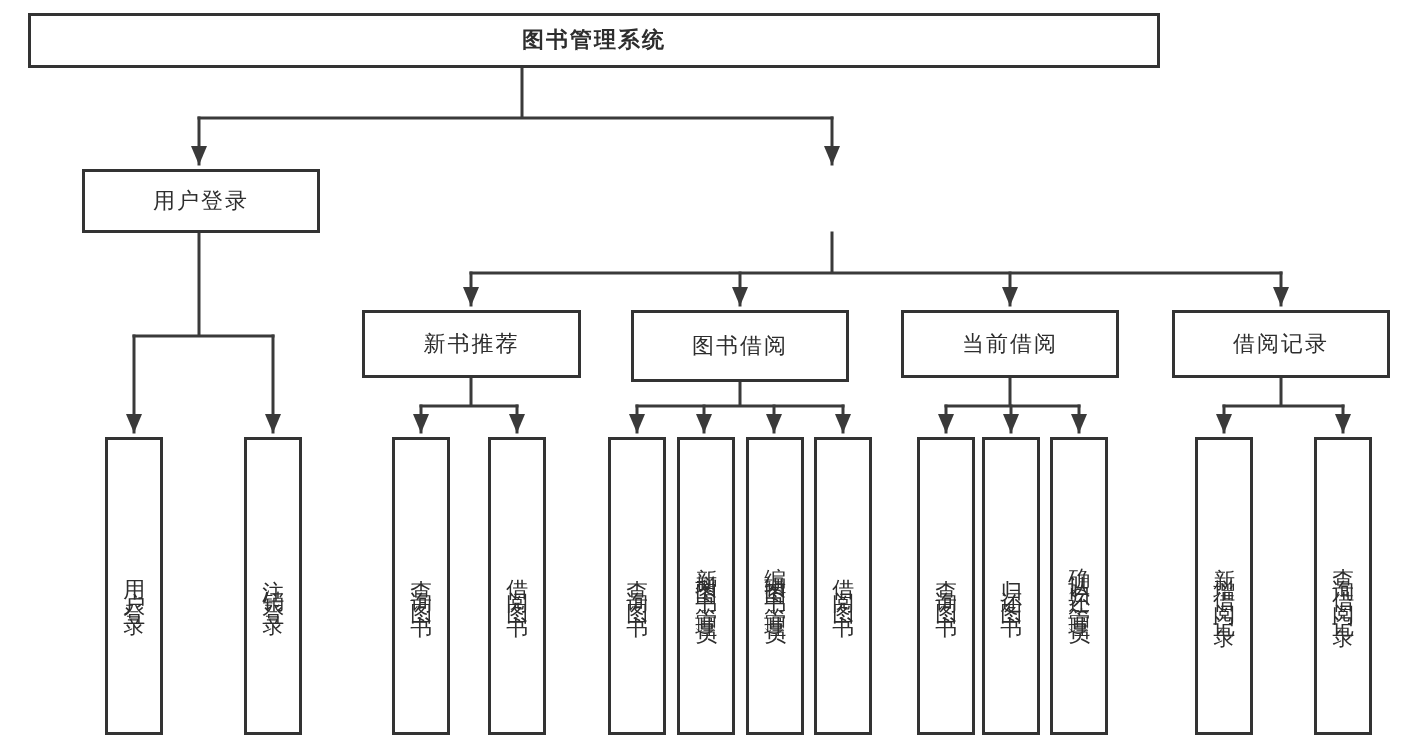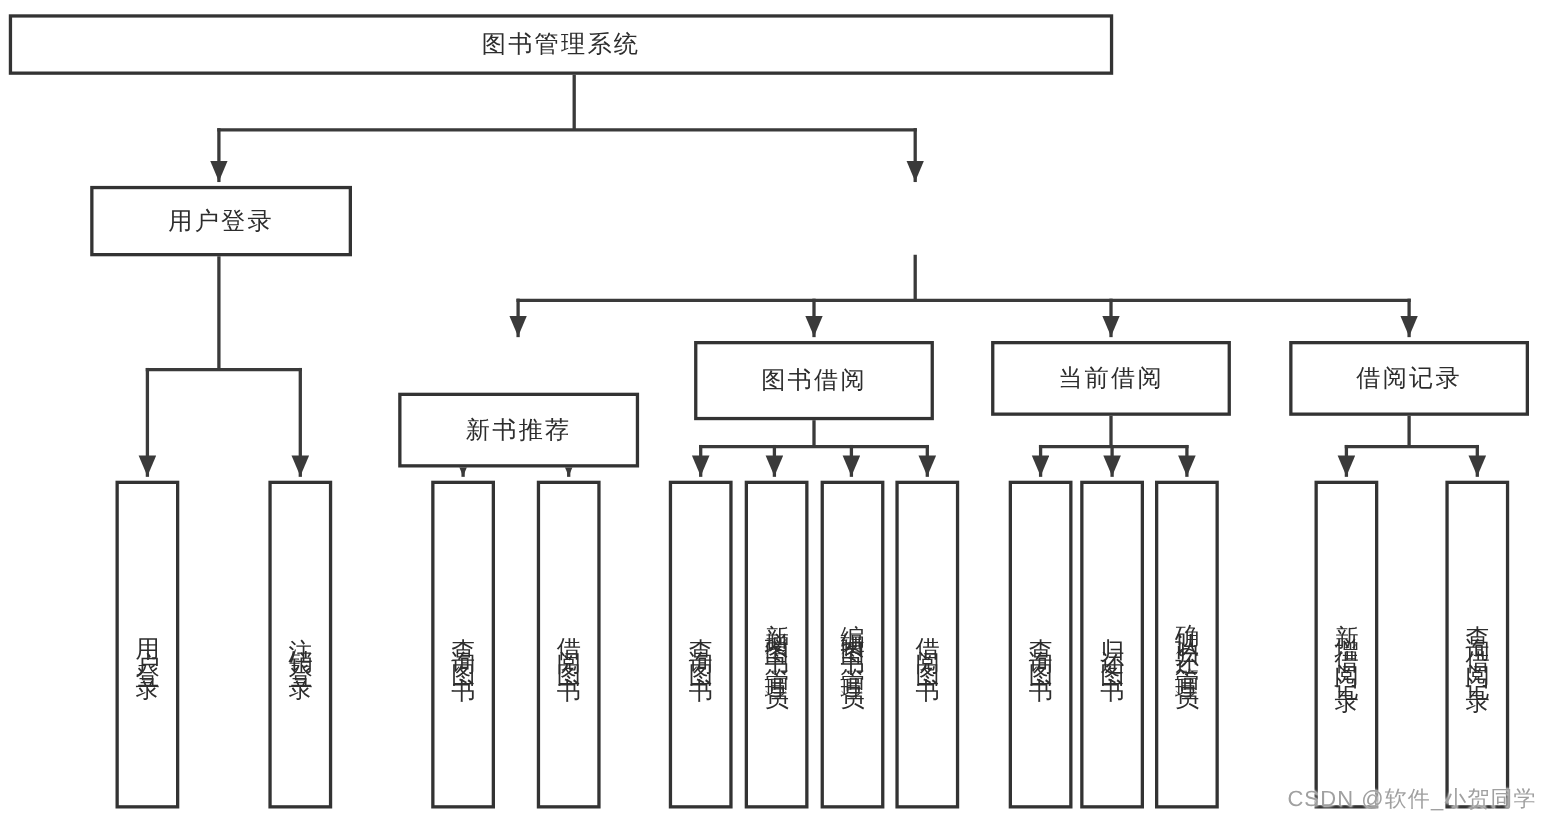--- a/index.html
+++ b/index.html
@@ -99,25 +99,25 @@
       <path d="M946 406 V432" marker-end="url(#arrowhead)"></path>
       <path d="M1011 406 V432" marker-end="url(#arrowhead)"></path>
       <path d="M1079 406 V432" marker-end="url(#arrowhead)"></path>
 
       <path d="M1281 378 V406 M1224 406 H1343"></path>
       <path d="M1224 406 V432" marker-end="url(#arrowhead)"></path>
       <path d="M1343 406 V432" marker-end="url(#arrowhead)"></path>
     </g>
   </svg>
 
-  <div class="node" style="left:8px; top:13px; width:1004px; height:55px;">图书管理系统</div>
+  <div class="node" style="left:28px; top:13px; width:1132px; height:55px;font-weight:bold;">图书管理系统</div>
 
   <div class="node" style="left:82px; top:169px; width:238px; height:64px;">用户登录</div>
 
-  <div class="node" style="left:362px; top:310px; width:219px; height:68px;margin-top:47px;">新书推荐</div>
+  <div class="node" style="left:362px; top:310px; width:219px; height:68px;">新书推荐</div>
   <div class="node" style="left:631px; top:310px; width:218px; height:72px;">图书借阅</div>
   <div class="node" style="left:901px; top:310px; width:218px; height:68px;">当前借阅</div>
   <div class="node" style="left:1172px; top:310px; width:218px; height:68px;">借阅记录</div>
 
   <div class="node vnode" style="left:105px;">用户登录</div>
   <div class="node vnode" style="left:244px;">注销登录</div>
 
   <div class="node vnode" style="left:392px;">查询图书</div>
   <div class="node vnode" style="left:488px;">借阅图书</div>
 
@@ -126,15 +126,14 @@
   <div class="node vnode long" style="left:746px;">编辑图书（管理员）</div>
   <div class="node vnode" style="left:814px;">借阅图书</div>
 
   <div class="node vnode" style="left:917px;">查询图书</div>
   <div class="node vnode" style="left:982px;">归还图书</div>
   <div class="node vnode long" style="left:1050px;">确认归还（管理员）</div>
 
   <div class="node vnode" style="left:1195px;">新增借阅记录</div>
   <div class="node vnode" style="left:1314px;">查询借阅记录</div>
 
-  <div class="watermark">CSDN @软件_小贺同学</div>
 
 </div>
 
 </body></html>

